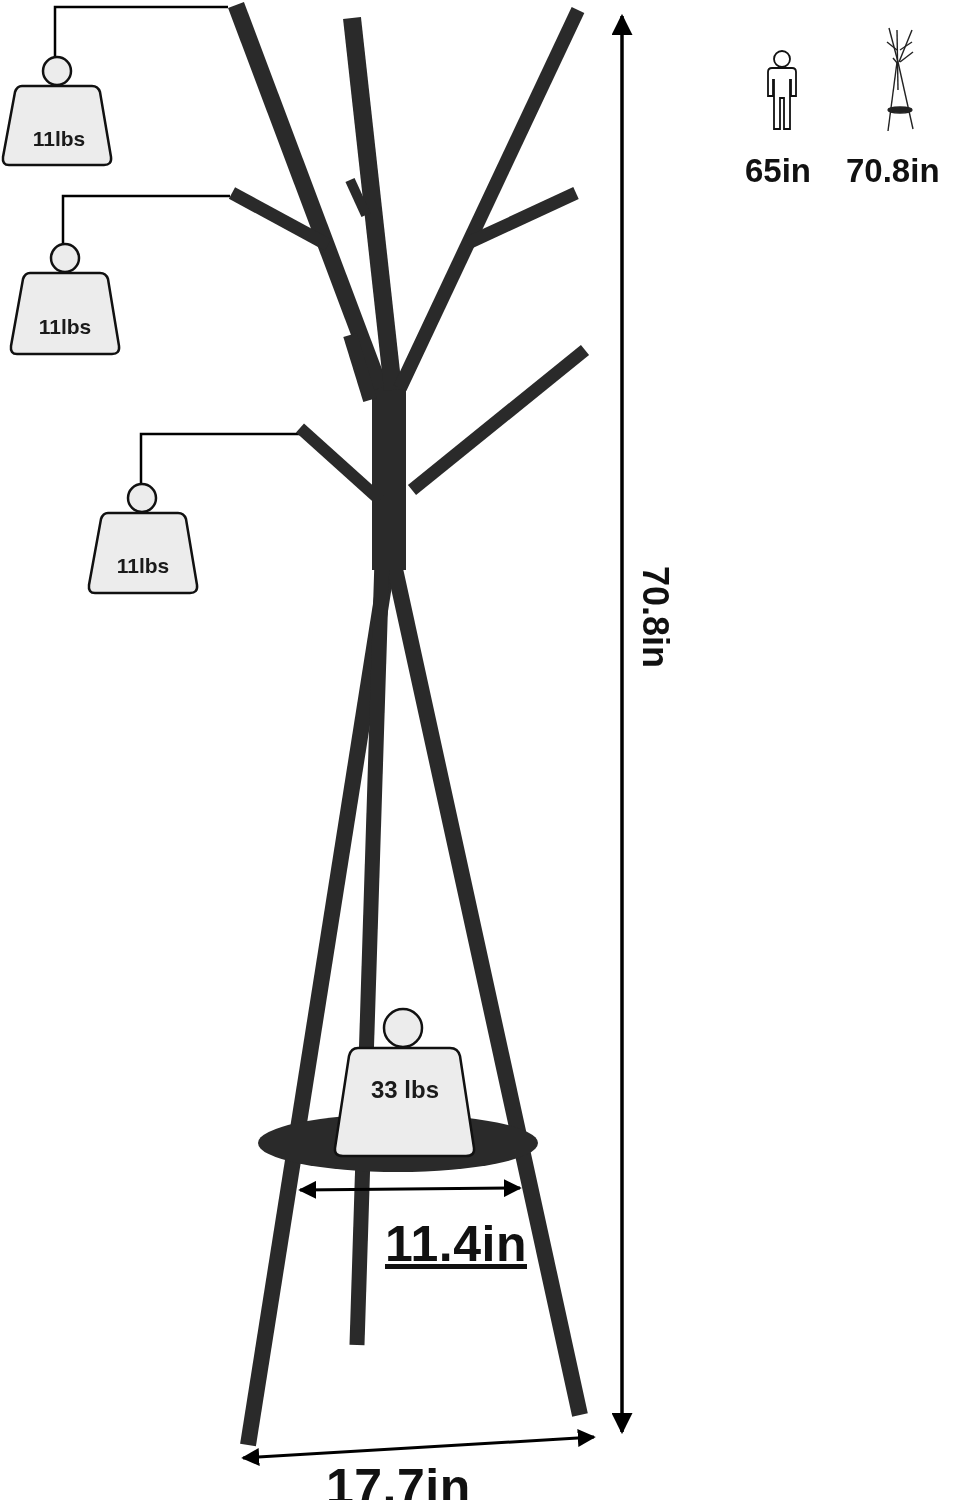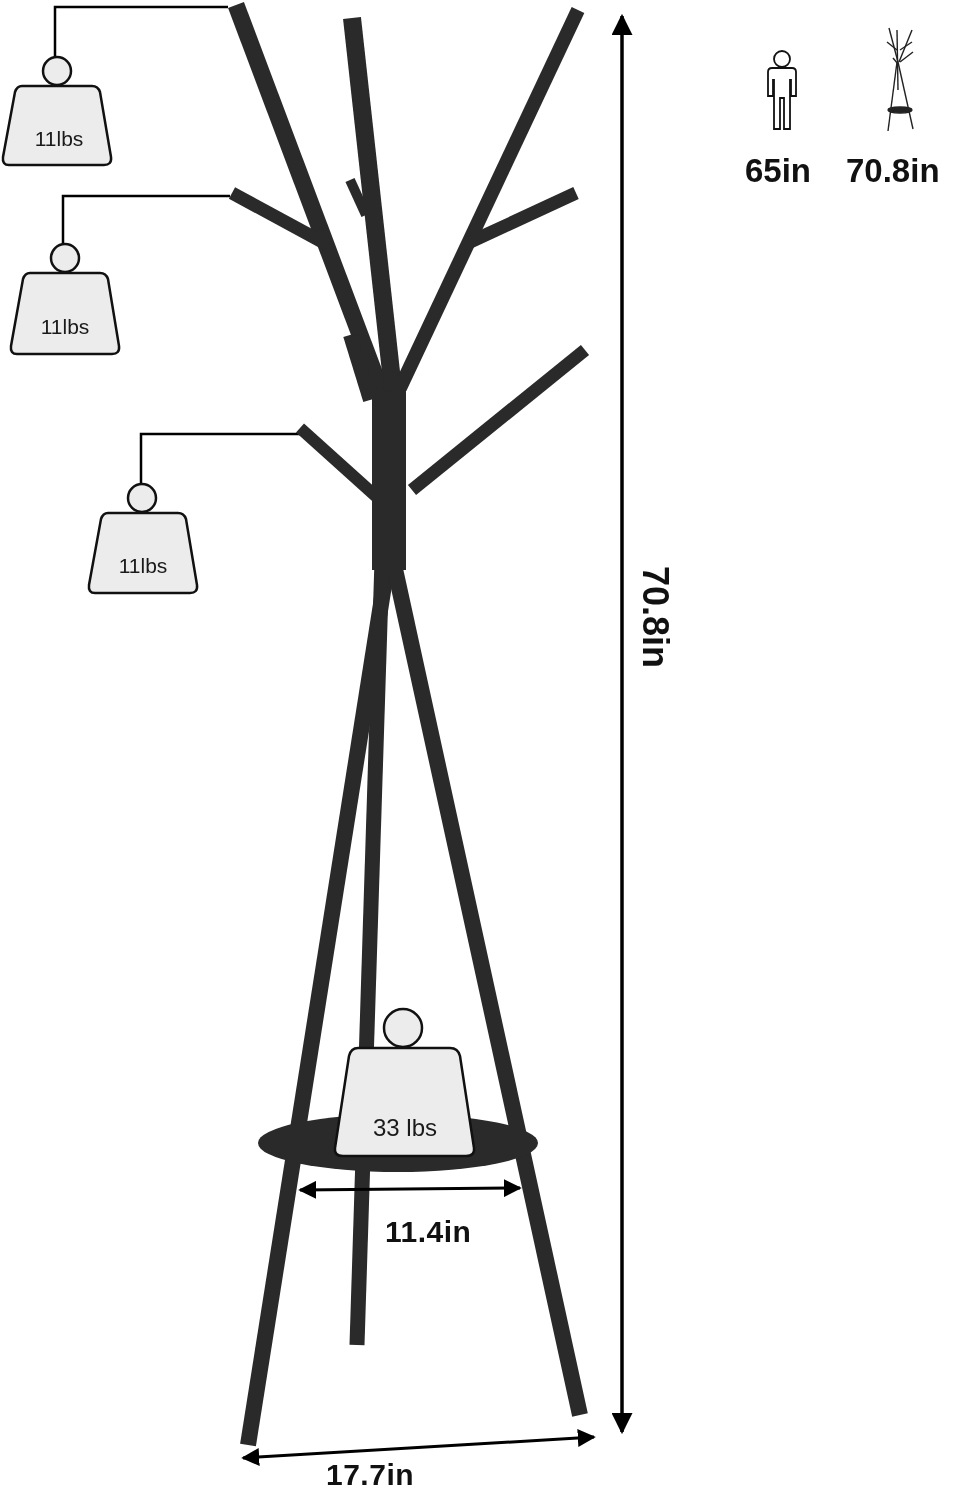--- a/index.html
+++ b/index.html
@@ -1,22 +1,22 @@
 <!DOCTYPE html>
 <html><head>
 <meta charset="utf-8">
 <style>
   html, body { margin:0; padding:0; background:#ffffff; }
   body { width:957px; height:1500px; position:relative; overflow:hidden;
          font-family:"Liberation Sans", sans-serif; }
   svg.stage { position:absolute; left:0; top:0; }
   .lbl { position:absolute; font-weight:bold; color:#111; white-space:nowrap; }
-  .wt-text { position:absolute; font-weight:normal; color:#1a1a1a; font-size:21px;
+  .wt-text { position:absolute; font-weight:bold; color:#1a1a1a; font-size:21px;
              text-align:center; white-space:nowrap; }
-  .dim { font-size:30px; letter-spacing:0.5px; }
+  .dim { font-size:50px; letter-spacing:0.5px;text-decoration:underline; }
   .dim-vert { position:absolute; left:655px; top:617px; font-size:36px; font-weight:bold;
               transform:translate(-50%,-50%) rotate(90deg); white-space:nowrap; color:#111; }
   .ref { font-size:33px; }
 </style>
 </head>
 <body>
 
 <svg class="stage" width="957" height="1500" viewBox="0 0 957 1500">
   <defs>
     <marker id="arr" viewBox="0 0 10 10" refX="9" refY="5" markerWidth="6" markerHeight="6" orient="auto-start-reverse">
@@ -94,20 +94,20 @@
     <line x1="913" y1="52" x2="900" y2="62"></line>
     <line x1="897" y1="62" x2="888" y2="131"></line>
     <line x1="898" y1="62" x2="913" y2="129"></line>
     <ellipse cx="900" cy="110" rx="12" ry="3" fill="#222"></ellipse>
   </g>
 </svg>
 
 <div class="wt-text" style="left:14px; top:127px; width:90px;">11lbs</div>
 <div class="wt-text" style="left:20px; top:315px; width:90px;">11lbs</div>
 <div class="wt-text" style="left:98px; top:554px; width:90px;">11lbs</div>
-<div class="wt-text" style="left:345px; top:1114px; width:120px; font-size:24px;">33 lbs</div>
+<div class="wt-text" style="left:345px; top:1076px; width:120px; font-size:24px;">33 lbs</div>
 
 <div class="dim-vert">70.8in</div>
 <div class="lbl dim" style="left:385px; top:1215px;">11.4in</div>
 <div class="lbl dim" style="left:326px; top:1458px;">17.7in</div>
 
 <div class="lbl ref" style="left:745px; top:152px;">65in</div>
 <div class="lbl ref" style="left:846px; top:152px;">70.8in</div>
 
 </body></html>

